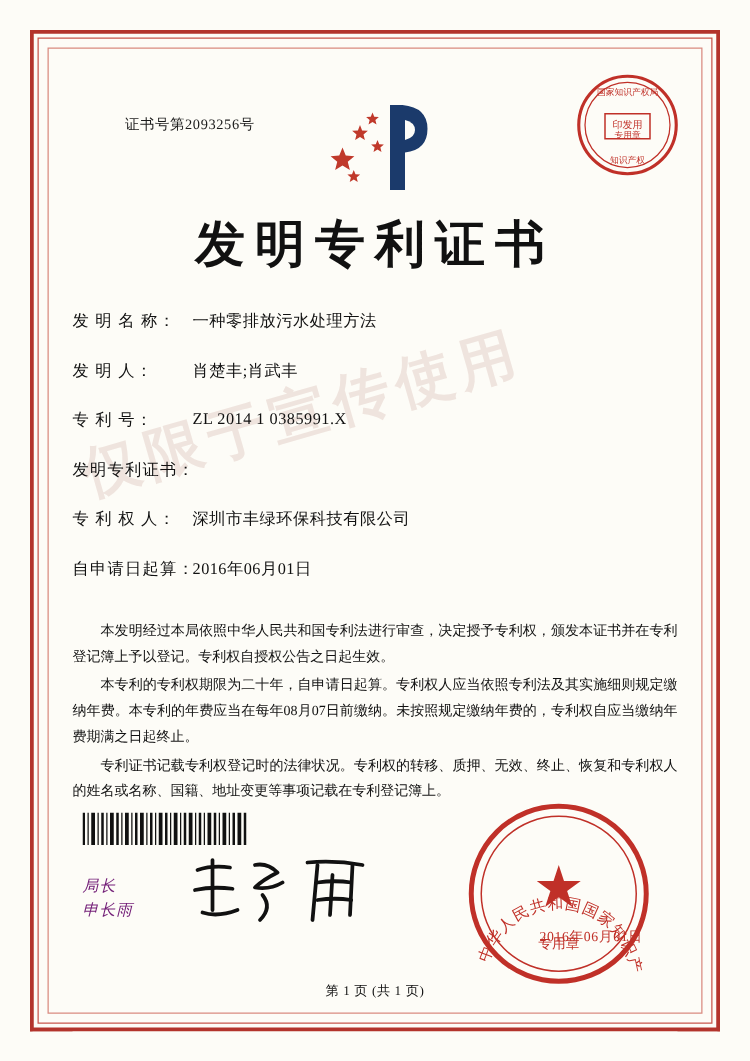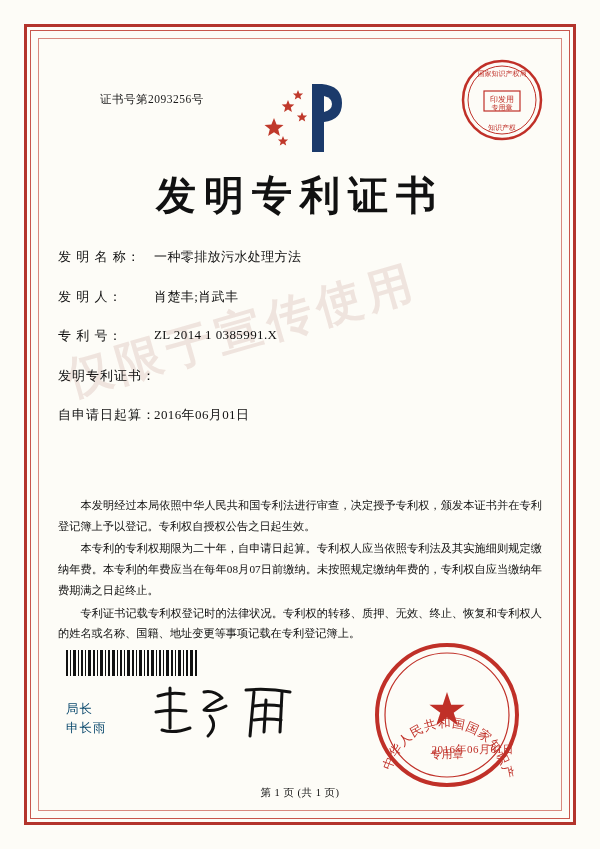--- a/index.html
+++ b/index.html
@@ -107,22 +107,23 @@
   .barcode{
     position:absolute;
     left:66px;top:650px;
     width:132px;height:26px;
   }
   .sign-label{
     position:absolute;
     left:66px;top:700px;
     font-size:12.5px;
     line-height:1.55;
-    color:#0c4a6e;
+    color:#701a75;
     letter-spacing:1px;
+    font-style:italic;
   }
   .signature{
     position:absolute;
     left:150px;top:682px;
     width:160px;height:62px;
   }
   .big-seal{
     position:absolute;
     right:78px;top:640px;
     width:150px;height:150px;
@@ -203,20 +204,24 @@
     <div class="field">
       <span class="k">发 明 人：</span>
       <span class="v">肖楚丰;肖武丰</span>
     </div>
     <div class="field">
       <span class="k">专 利 号：</span>
       <span class="v">ZL 2014 1 0385991.X</span>
     </div>
     <div class="field">
       <span class="k">发明专利证书：</span>
+    </div>
+    <div class="field">
+      <span class="k">专 利 权 人：</span>
+      <span class="v">深圳市丰绿环保科技有限公司</span>
     </div>
     <div class="field">
       <span class="k">自申请日起算：</span>
       <span class="v">2016年06月01日</span>
     </div>
   </div>
 
   <div class="paras">
     <p>本发明经过本局依照中华人民共和国专利法进行审查，决定授予专利权，颁发本证书并在专利登记簿上予以登记。专利权自授权公告之日起生效。</p>
     <p>本专利的专利权期限为二十年，自申请日起算。专利权人应当依照专利法及其实施细则规定缴纳年费。本专利的年费应当在每年08月07日前缴纳。未按照规定缴纳年费的，专利权自应当缴纳年费期满之日起终止。</p>

